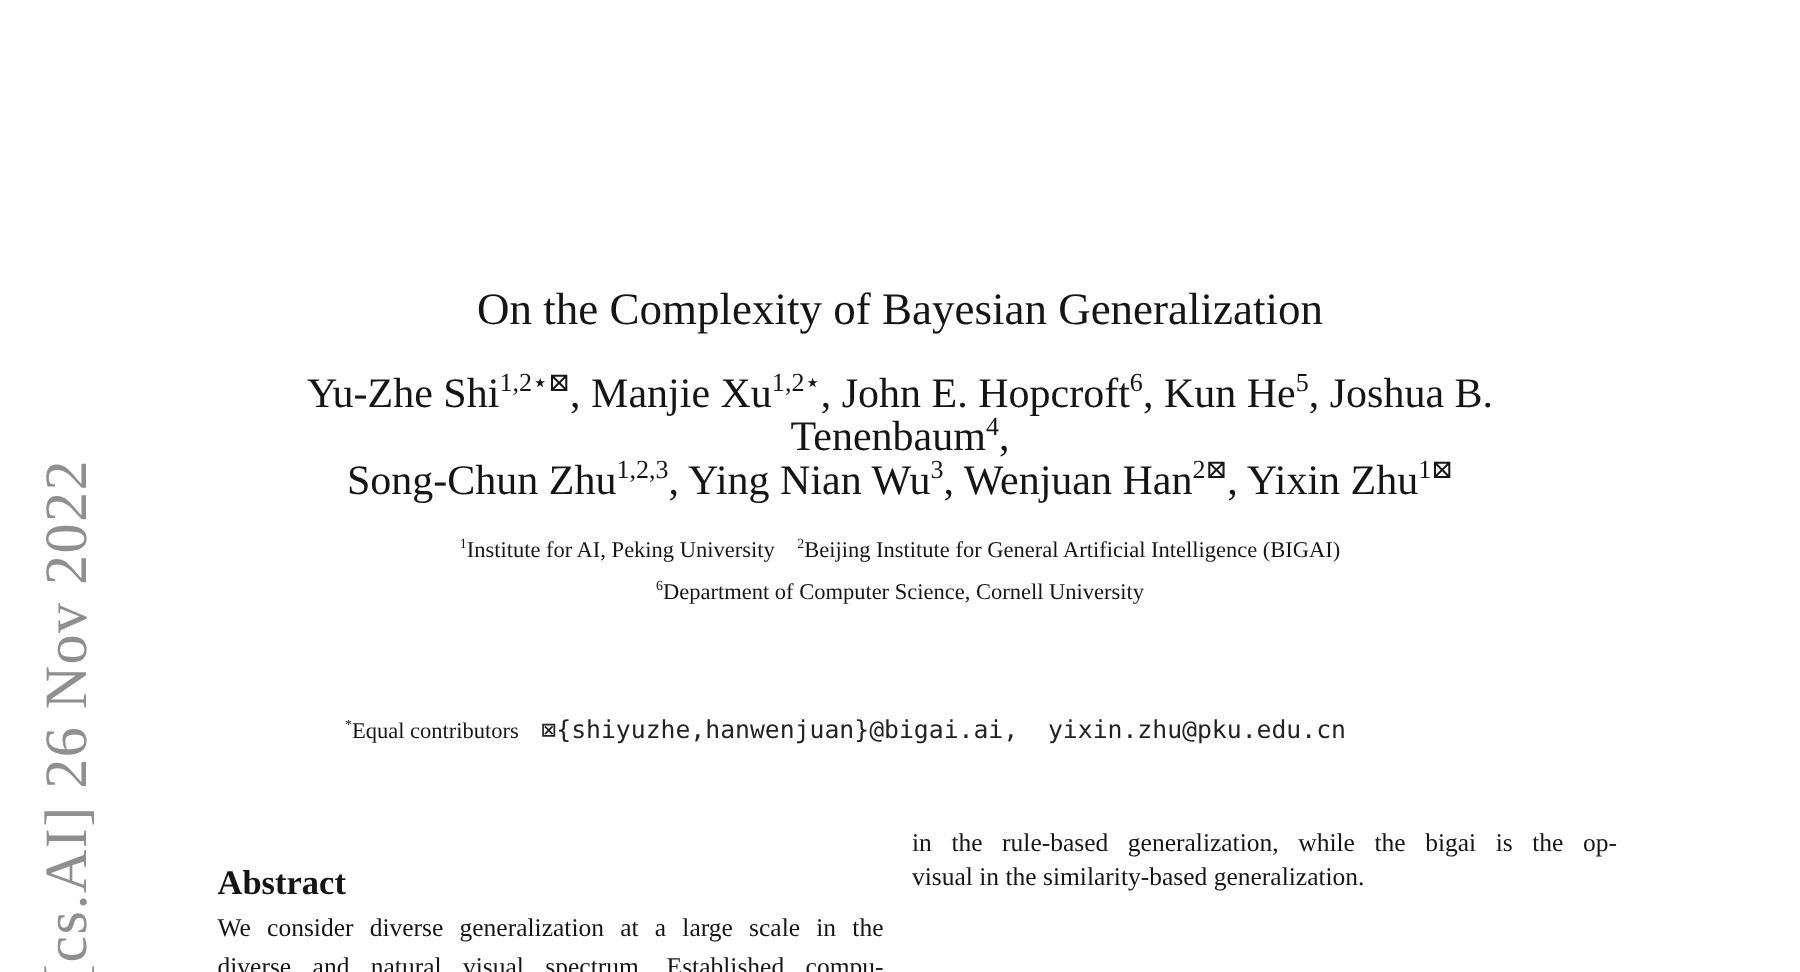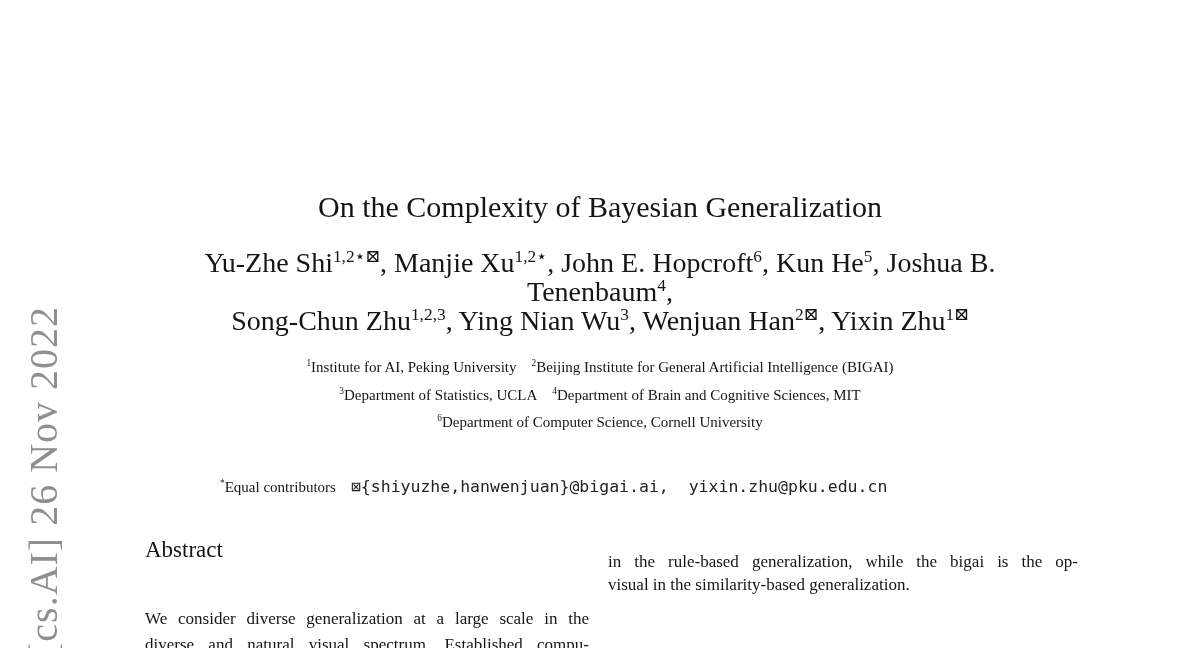--- a/index.html
+++ b/index.html
@@ -45,35 +45,35 @@
     line-height:27.5px;
     margin-top:29px;
   }
   sup{
     font-size:62%;
     line-height:0;
     vertical-align:super;
   }
   .footnote{
     position:absolute;
-    left:220px;top:477px;
+    left:230px;top:477px;
     font-size:15px;
     line-height:20px;
     white-space:nowrap;
   }
   .tt{
     font-family:"DejaVu Sans Mono","Liberation Mono",monospace;
     font-size:16.5px;
     color:#222222;
   }
   .abs-head{
     position:absolute;
-    left:145px;top:537px;
+    left:145px;top:576px;
     font-size:23px;
-    font-weight:normal;
+    font-weight:bold;
   }
   .abs-body{
     position:absolute;
     left:145px;top:606px;width:444px;
     font-size:17px;
     line-height:25.5px;
   }
   .right-col{
     position:absolute;
     left:608px;top:550px;width:470px;
@@ -95,21 +95,20 @@
 
   <div class="center-col title">On the Complexity of Bayesian Generalization</div>
 
   <div class="center-col authors">
     <div>Yu-Zhe Shi<sup>1,2⋆⊠</sup>, Manjie Xu<sup>1,2⋆</sup>, John E. Hopcroft<sup>6</sup>, Kun He<sup>5</sup>, Joshua B. Tenenbaum<sup>4</sup>,</div>
     <div>Song-Chun Zhu<sup>1,2,3</sup>, Ying Nian Wu<sup>3</sup>, Wenjuan Han<sup>2⊠</sup>, Yixin Zhu<sup>1⊠</sup></div>
   </div>
 
   <div class="center-col affils">
     <div><sup>1</sup>Institute for AI, Peking University <sup>2</sup>Beijing Institute for General Artificial Intelligence (BIGAI)</div>
-    <div><sup>3</sup>Department of Statistics, UCLA <sup>4</sup>Department of Brain and Cognitive Sciences, MIT</div>
     <div><sup>6</sup>Department of Computer Science, Cornell University</div>
   </div>
 
   <div class="footnote"><sup>*</sup>Equal contributors <span class="tt">⊠{shiyuzhe,hanwenjuan}@bigai.ai,&nbsp;&nbsp;yixin.zhu@pku.edu.cn</span></div>
 
   <div class="abs-head">Abstract</div>
 
   <div class="abs-body">
     <div class="jline">We consider diverse generalization at a large scale in the</div>
     <div class="jline">diverse and natural visual spectrum. Established compu-</div>

